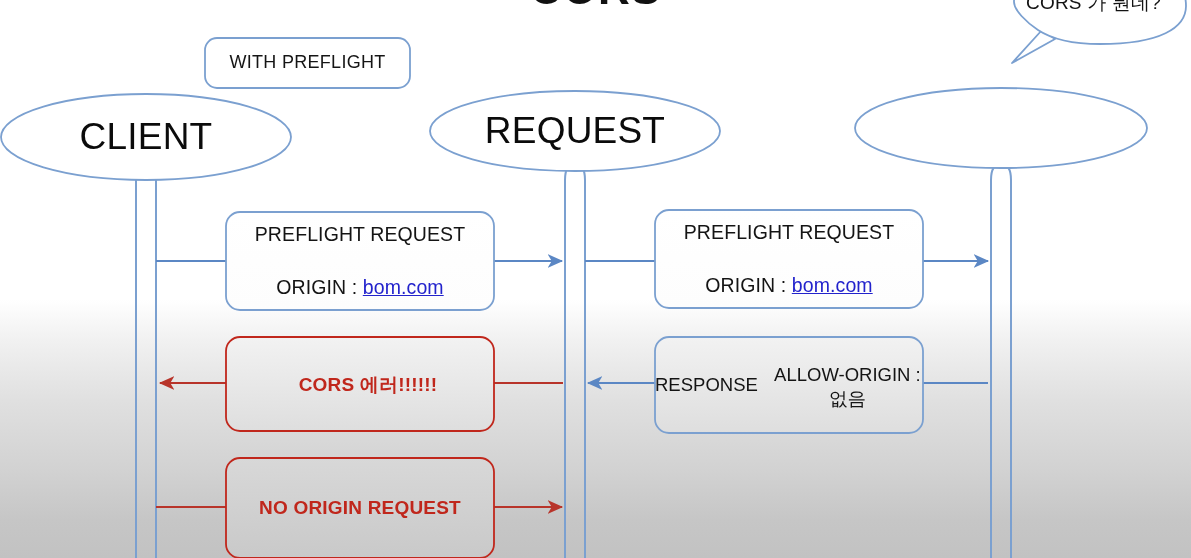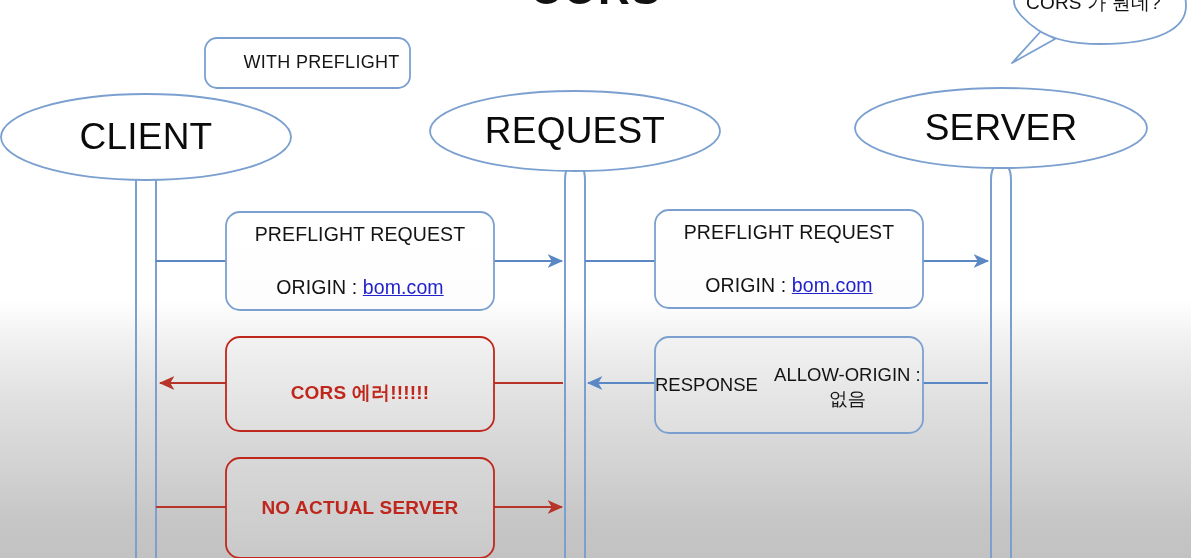--- a/index.html
+++ b/index.html
@@ -54,21 +54,20 @@
     border-radius: 9px;
   }
   .box-label-sm {
     font-size: 18.5px;
     color: #141414;
   }
   .tag-label {
     font-size: 18px;
     color: #151515;
     letter-spacing: 0.3px;
-    margin-left: 14px;
   }
   .red-label {
     font-size: 19px;
     color: #c0271c;
     font-weight: 600;
     letter-spacing: 0.2px;
   }
   .bubble-label {
     font-size: 19px;
     color: #121212;
@@ -163,42 +162,41 @@
 
     <line x1="156" y1="507" x2="228" y2="507" stroke="#b8342a" stroke-width="1.8"></line>
     <line x1="494" y1="507" x2="562" y2="507" stroke="#b8342a" stroke-width="1.8" marker-end="url(#arrR)"></line>
     <rect x="226" y="458" width="268" height="100" rx="14" ry="14" fill="url(#boxFillLow)" stroke="#c0271c" stroke-width="1.8"></rect>
   </svg>
 
   <div class="lbl actor-label" style="left:1px; top:113px; width:290px; height:48px;">CLIENT</div>
 
   <div class="lbl actor-label" style="left:430px; top:107px; width:290px; height:48px;">REQUEST</div>
 
-  <div class="lbl actor-label" style="left:855px; top:104px; width:292px; height:48px;">SERVER</div>
 
   <div class="lbl tag-label" style="left:205px; top:38px; width:205px; height:50px;">WITH PREFLIGHT</div>
 
   <div class="lbl bubble-label" style="left:996px; top:-14px; width:195px; height:34px;">CORS 가 뭔데?</div>
 
   <div class="lbl box-label" style="left:226px; top:212px; width:268px; height:98px; flex-direction:column;">
     <div>PREFLIGHT REQUEST</div>
     <div style="margin-top:4px;">
       <span>ORIGIN : </span><span class="link">bom.com</span>
     </div>
   </div>
 
   <div class="lbl box-label" style="left:655px; top:210px; width:268px; height:98px; flex-direction:column;">
     <div>PREFLIGHT REQUEST</div>
     <div style="margin-top:4px;">
       <span>ORIGIN : </span><span class="link">bom.com</span>
     </div>
   </div>
 
-  <div class="lbl red-label" style="left:226px; top:346px; width:268px; height:94px;">CORS 에러!!!!!!</div>
+  <div class="lbl red-label" style="left:226px; top:338px; width:268px; height:94px;padding-left:8px;">CORS 에러!!!!!!</div>
 
   <div class="lbl box-label-sm" style="left:655px; top:337px; width:268px; height:96px; flex-direction:row;">
     <div>RESPONSE</div>
     <div style="margin-top:4px;margin-left:14px;">ALLOW-ORIGIN : 없음</div>
   </div>
 
-  <div class="lbl red-label" style="left:226px; top:458px; width:268px; height:100px;">NO ACTUAL SERVER</div>
+  <div class="lbl red-label" style="left:226px; top:458px; width:268px; height:100px;">NO ORIGIN REQUEST</div>
 
 </div>
 
 </body></html>

